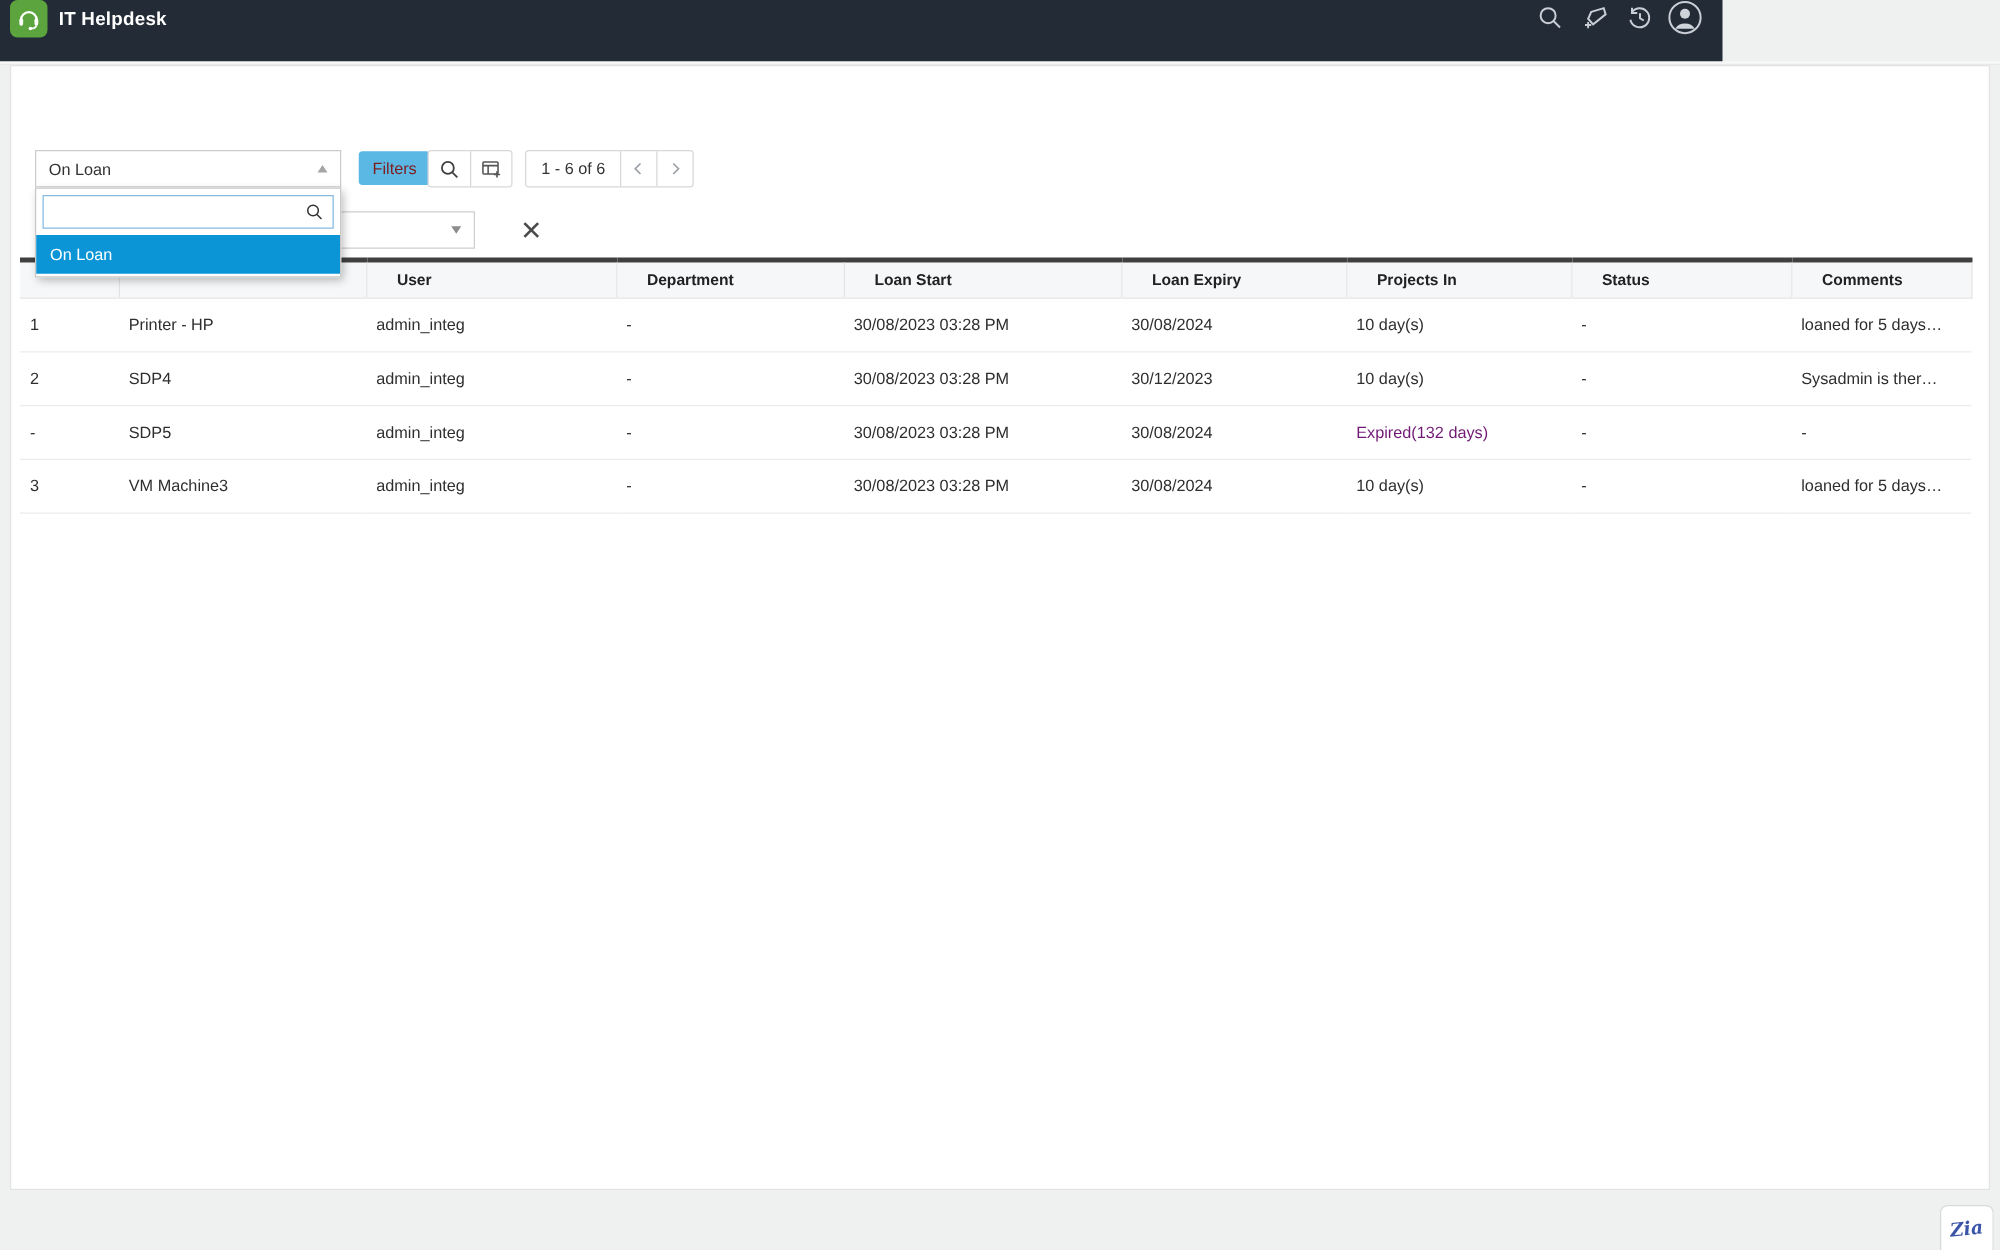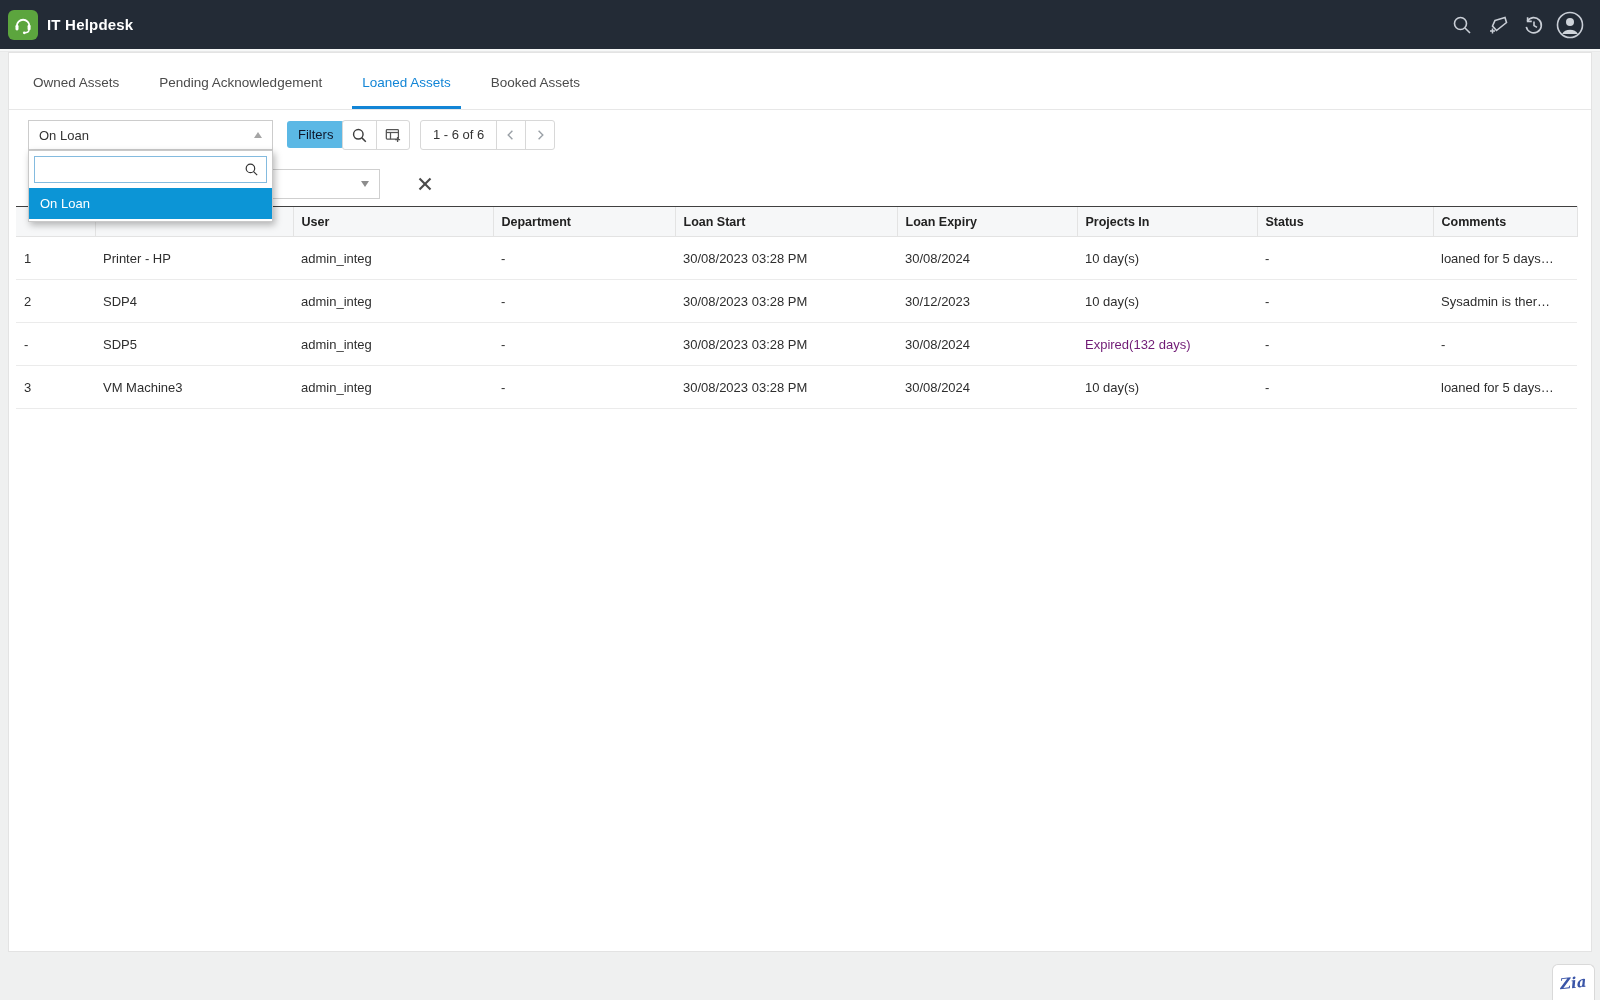--- a/index.html
+++ b/index.html
@@ -4,22 +4,22 @@
 <style>
   * { box-sizing: border-box; }
   html,body { margin:0; padding:0; }
   body {
     width:1600px; height:1000px; position:relative; overflow:hidden;
     background:#eff0f0; font-family:"Liberation Sans", sans-serif;
   }
 
   
   .topnav {
-    position:absolute; top:0; left:0; width:1600px; height:49px;
-    background:#232b36; display:flex; align-items:center; z-index:60;gap:36px;
+    position:absolute; top:0; left:0; width:1378px; height:49px;
+    background:#232b36; display:flex; align-items:flex-start; z-index:60;gap:36px;
   }
   .brand { display:flex; align-items:center; padding-left:8px; }
   .logo {
     width:30px; height:30px; border-radius:6px; background:#5ca53e;
     display:flex; align-items:center; justify-content:center; cursor:pointer;
   }
   .brand-text { color:#ffffff; font-weight:bold; font-size:15px; margin-left:9px; letter-spacing:.2px; }
   .nav-items { display:flex; height:49px; margin-left:40px; }
   .nav-item {
     line-height:49px; padding:0 12px; color:#dce0e6; font-size:13.5px;
@@ -52,21 +52,21 @@
     border:1px solid #cccccc; background:#fff; display:flex; align-items:center;
     padding:0 10px; font-size:13px; color:#333; cursor:pointer;
   }
   .tri-up {
     margin-left:auto; width:0; height:0;
     border-left:4.5px solid transparent; border-right:4.5px solid transparent;
     border-bottom:6px solid #a5a5a5;
   }
   .filters-btn {
     position:absolute; left:278px; top:68px; height:27px; padding:0 11px;
-    background:#5bb8e5; color:#0f172a; font-size:13px; line-height:27px;
+    background:#5bb8e5; color:#7f1d1d; font-size:13px; line-height:27px;
     border:none; border-radius:3px; cursor:pointer;
   }
   .icon-group {
     position:absolute; left:333px; top:67px; height:30px; display:flex;
     border:1px solid #d8d8d8; border-radius:3px; background:#fff;
   }
   .tool-btn { width:33px; display:flex; align-items:center; justify-content:center; cursor:pointer; }
   .tool-btn + .tool-btn { border-left:1px solid #d8d8d8; }
   .pagination {
     position:absolute; left:411px; top:67px; height:30px; display:flex;
@@ -103,22 +103,22 @@
   .dd-search svg { position:absolute; right:7px; top:5px; }
   .dd-options { margin-top:4px; padding-bottom:2px; }
   .dd-option { height:31px; line-height:31px; padding-left:11px; font-size:13px; color:#222; cursor:pointer; }
   .dd-option.highlighted { background:#0c95d6; color:#fff; }
 
   
   .assets-table {
     position:absolute; left:7px; top:153px; border-collapse:collapse; table-layout:fixed;
   }
   .assets-table th {
-    height:30px; background:#f6f7f8; border-top:1px solid #404040; border-bottom:1px solid #e3e3e3;
-    font-size:12.5px; font-weight:bold; color:#222; text-align:left; padding:0 8px;
+    height:30px; background:#f6f7f8; border-top:4px solid #404040; border-bottom:1px solid #e3e3e3;
+    font-size:12.5px; font-weight:bold; color:#222; text-align:left; padding:0 24px;
     white-space:nowrap; overflow:hidden;
   }
   .assets-table th + th { border-left:1px solid #e3e3e3; }
   .assets-table th:last-child { border-right:1px solid #e3e3e3;margin-top:32px; }
   .assets-table td {
     height:43px; border-bottom:1px solid #ebebeb; font-size:13px; color:#2e2e2e;
     padding:0 8px; white-space:nowrap; overflow:hidden; text-overflow:ellipsis;
   }
   .assets-table td.expired { color:#701a75; }
 
@@ -176,26 +176,20 @@
         <circle cx="14" cy="11" r="4" fill="#cfd4da"></circle>
         <path d="M6.2 23 a8.5 7 0 0 1 15.6 0" fill="#cfd4da"></path>
       </svg>
     </span>
   </div>
 </div>
 <div class="nav-underline"></div>
 
 <div class="panel">
 
-  <div class="tabs" id="tabs">
-      <div class="tab">Owned Assets</div>
-      <div class="tab">Pending Acknowledgement</div>
-      <div class="tab active">Loaned Assets</div>
-      <div class="tab">Booked Assets</div>
-    </div>
 
   <div class="select-trigger">
     <span>On Loan</span>
     <span class="tri-up"></span>
   </div>
   <button class="filters-btn">Filters</button>
   <div class="icon-group">
     <span class="tool-btn">
       <svg width="19" height="19" viewBox="0 0 24 24" fill="none" stroke="#3d3d3d" stroke-width="1.8">
         <circle cx="10.5" cy="10.5" r="6"></circle>

